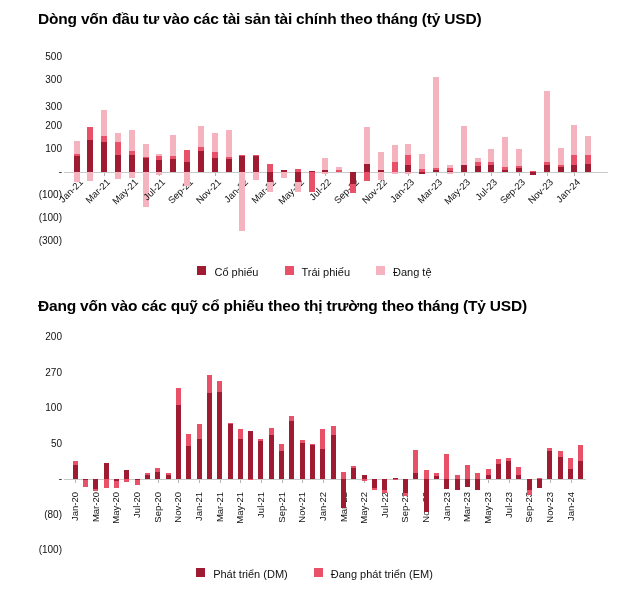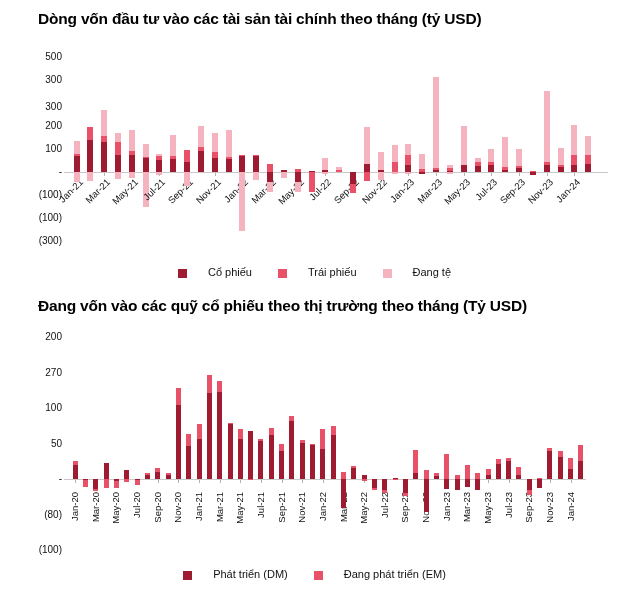--- a/index.html
+++ b/index.html
@@ -21,21 +21,21 @@
     transform:rotate(-45deg);transform-origin:100% 0;white-space:nowrap;
   }
   .xlab2{
     position:absolute;width:44px;font-size:9.5px;line-height:10px;color:#111;text-align:right;
     transform:rotate(-90deg);transform-origin:0 0;white-space:nowrap;
   }
   .legend{
     position:absolute;left:0;width:629px;display:flex;justify-content:center;align-items:center;gap:26px;
     font-size:11px;color:#111;
   }
-  .legend-item{display:flex;align-items:flex-end;gap:21px;}
+  .legend-item{display:flex;align-items:flex-start;gap:8px;}
   .swatch{width:9px;height:9px;display:inline-block;}
 </style>
 </head>
 <body>
 
 <div id="page">
 
   <div class="chart-title" style="top:10px;">Dòng vốn đầu tư vào các tài sản tài chính theo tháng (tỷ USD)</div>
 
   <div id="plot1">

